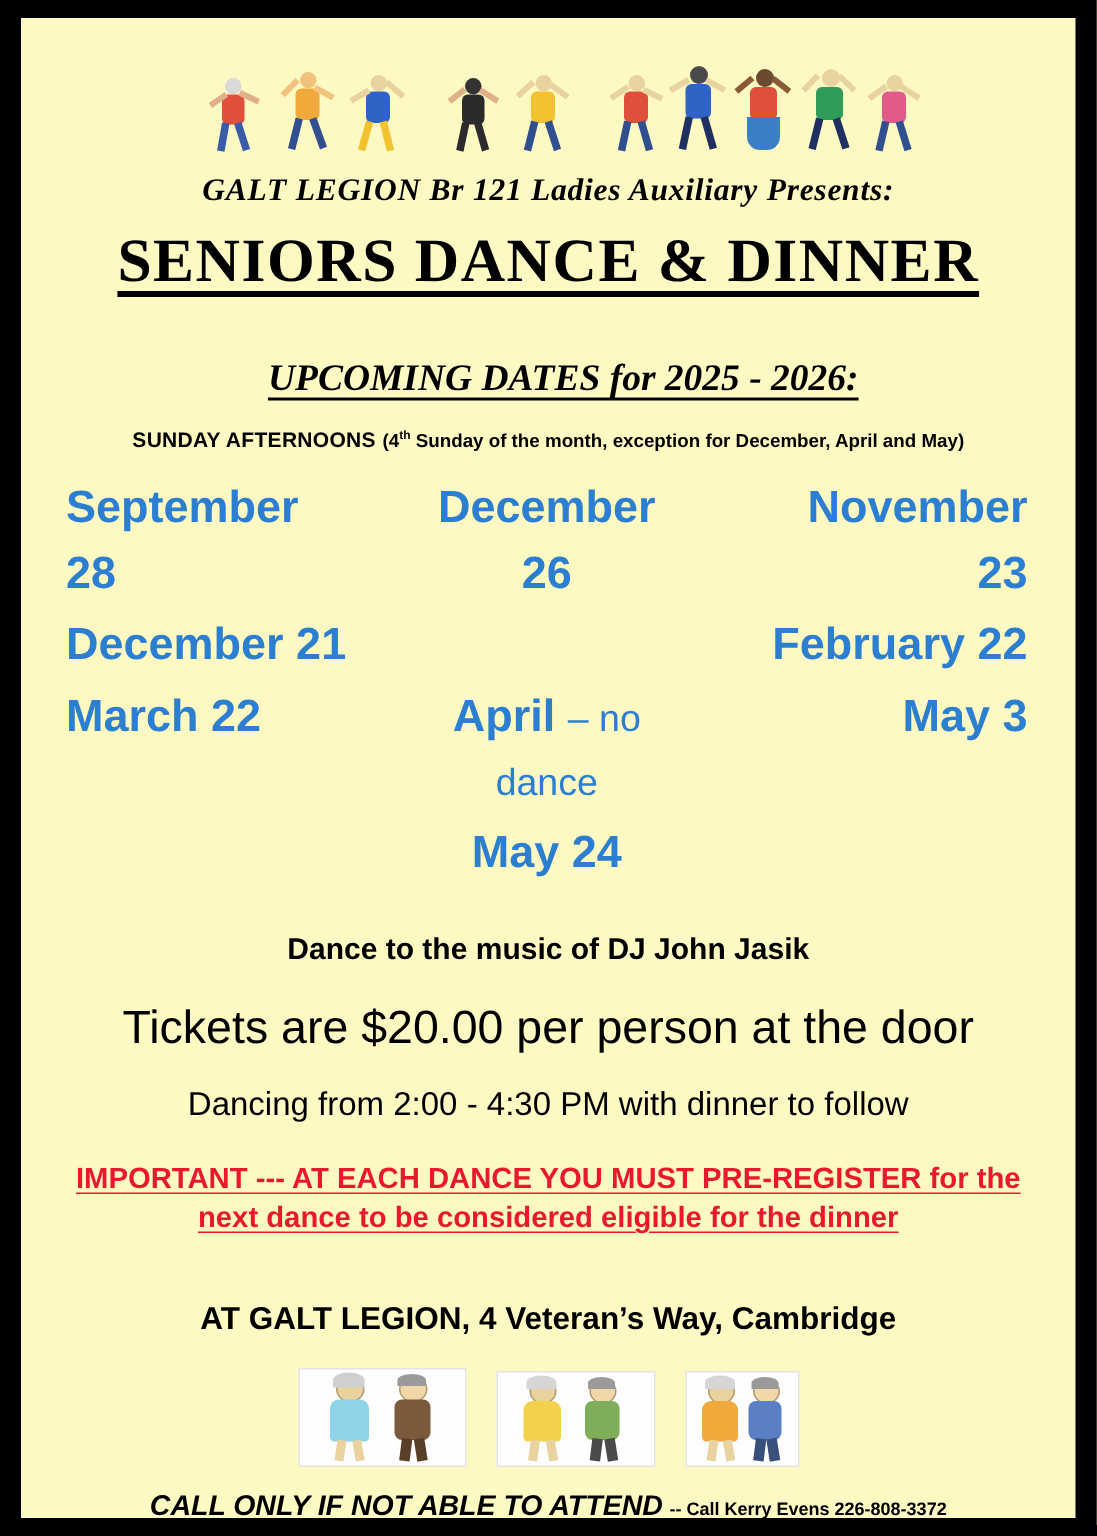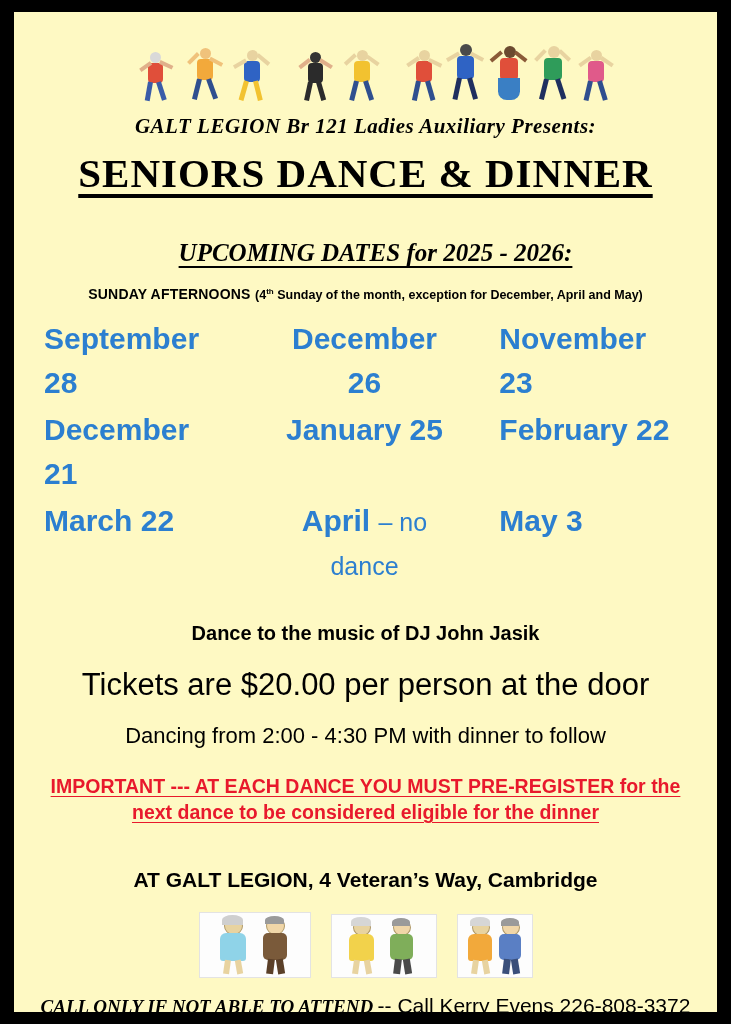--- a/index.html
+++ b/index.html
@@ -109,21 +109,21 @@
   }
   .date-cell {
     flex: 1 1 33.333%;
     color: #2c7fd0;
     font-size: 30px;
     font-weight: bold;
     line-height: 1.45;
   }
   .date-cell.c1 { text-align: left; padding-left: 8px; }
   .date-cell.c2 { text-align: center; }
-  .date-cell.c3 { text-align: left; padding-right: 10px; }
+  .date-cell.c3 { text-align: right; padding-right: 10px; }
   .date-cell .nodance {
     font-weight: normal;
     font-size: 25px;
   }
 
   
   .dj {
     text-align: center;
     font-size: 20px;
     font-weight: bold;
@@ -189,30 +189,30 @@
   .c-head { position: absolute; border-radius: 50%; }
   .c-body { position: absolute; }
 
   .callonly {
     text-align: center;
     margin-top: 16px;
     color: #000;
     white-space: nowrap;
   }
   .callonly .lead {
-    font-family: Liberation Serif, serif;
+    font-family: Liberation Sans, sans-serif;
     font-style: italic;
     font-weight: bold;
     font-size: 19px;
     text-decoration: underline;
     text-underline-offset: 4px;
   }
   .callonly .tail {
-    font-size: 21px;
-    font-weight: normal;
+    font-size: 12px;
+    font-weight: bold;
   }
 </style>
 </head>
 <body>
 
 <div class="poster">
 
   <div class="dancers-top">
 
     <div class="dancer" style="left:122px;width:46px;height:50px;">
@@ -317,30 +317,30 @@
   </div>
 
   <div class="dates">
     <div class="date-row">
       <div class="date-cell c1">September 28</div>
       <div class="date-cell c2">December 26</div>
       <div class="date-cell c3">November 23</div>
     </div>
     <div class="date-row">
       <div class="date-cell c1">December 21</div>
-      <div class="date-cell c2">January 25</div>
       <div class="date-cell c3">February 22</div>
     </div>
     <div class="date-row">
       <div class="date-cell c1">March 22</div>
       <div class="date-cell c2"><span>April</span> <span class="nodance">– no dance</span></div>
       <div class="date-cell c3">May 3</div>
     </div>
     <div class="date-row">
       <div class="date-cell c1"></div>
+      <div class="date-cell c2">May 24</div>
       <div class="date-cell c3"></div>
     </div>
   </div>
 
   <div class="dj">Dance to the music of DJ John Jasik</div>
   <div class="tickets">Tickets are $20.00 per person at the door</div>
   <div class="dancing">Dancing from  2:00  -  4:30 PM  with dinner to follow</div>
 
   <div class="important">
     <span>IMPORTANT --- AT EACH DANCE YOU  MUST PRE-REGISTER for the</span><br>

